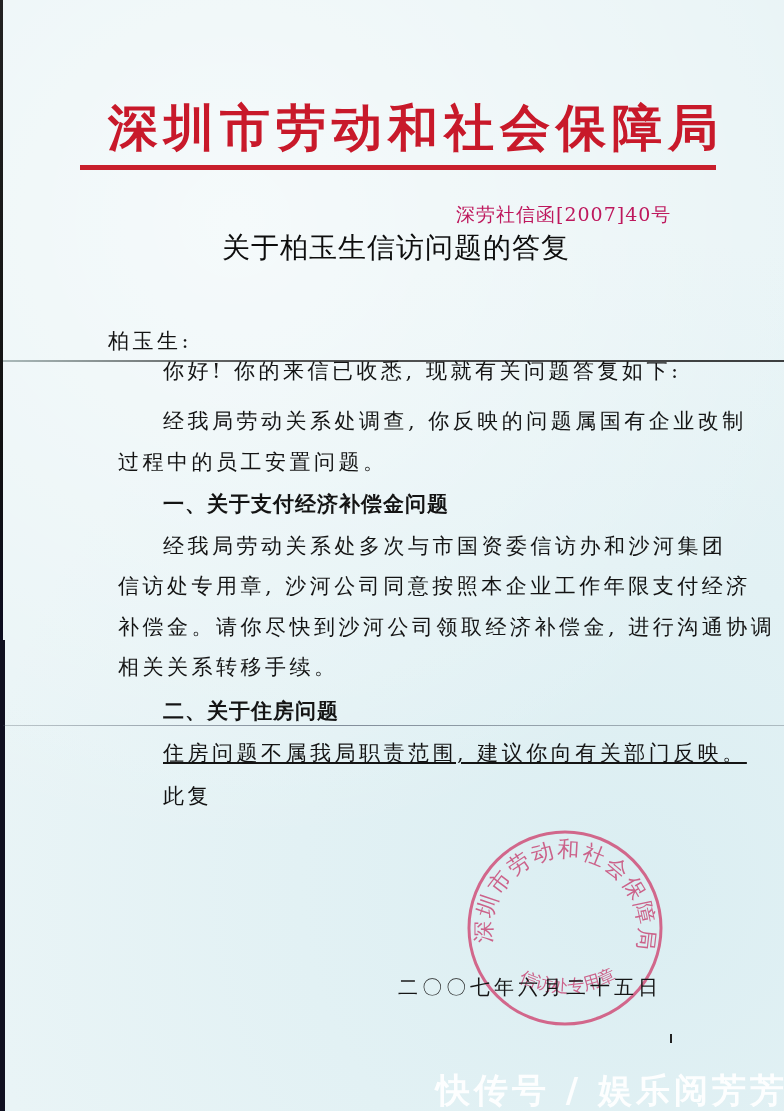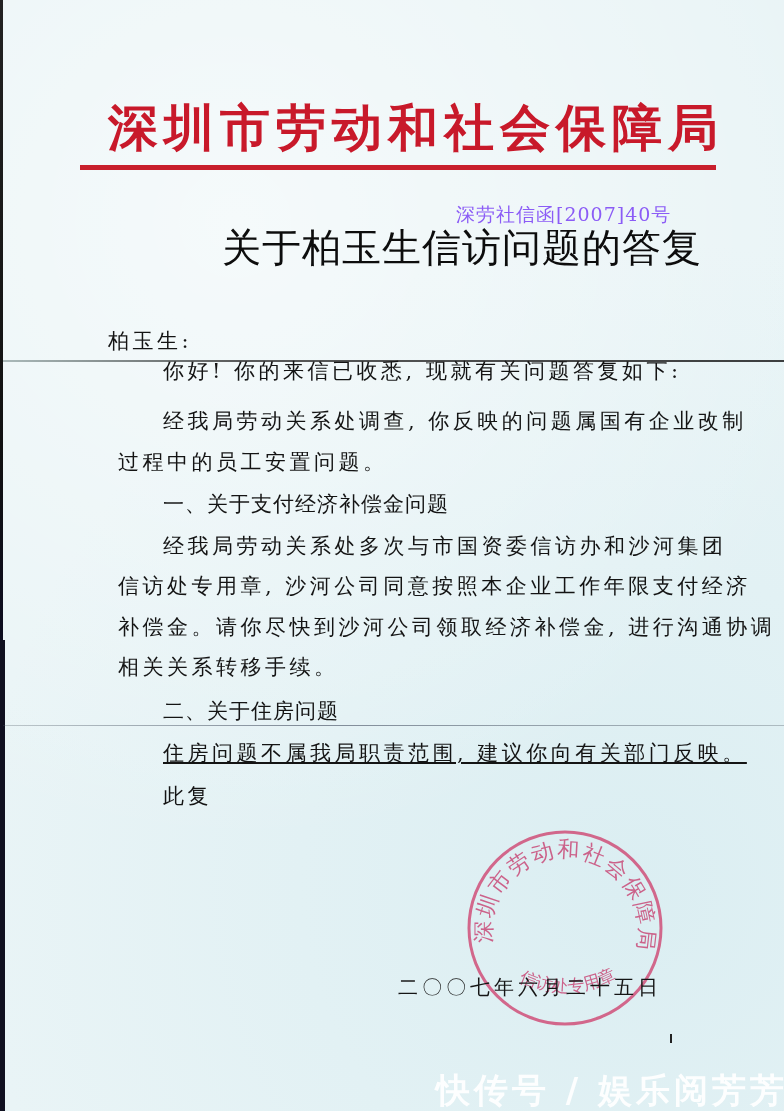--- a/index.html
+++ b/index.html
@@ -30,29 +30,29 @@
 
   .org-title {
     left: 108px; top: 96px; font-size: 50px; line-height: 64px;
     color: #c8192a; font-weight: bold; letter-spacing: 6px;
     font-family: "DejaVu Serif", "Liberation Serif", serif;
   }
   .red-rule {
     position: absolute; left: 80px; top: 165px; width: 636px; height: 5px; background: #c81f2c;
   }
   .doc-number {
-    left: 456px; top: 200px; font-size: 19px; line-height: 28px; letter-spacing: 1px; color: #8b5cf6;
+    left: 456px; top: 200px; font-size: 19px; line-height: 28px; letter-spacing: 1px; color: #be185d;
   }
   .doc-title {
-    left: 222px; top: 228px; font-size: 39px; line-height: 40px; letter-spacing: 1px; color: #0d0d0d;
+    left: 222px; top: 228px; font-size: 28px; line-height: 40px; letter-spacing: 1px; color: #0d0d0d;
   }
   .body-text {
     font-size: 21px; line-height: 30px; color: #141414; letter-spacing: 3.5px;
   }
-  .heading-text { font-weight: normal; letter-spacing: 1px; }
+  .heading-text { font-weight: bold; letter-spacing: 1px; }
   .date-text { font-size: 20px; letter-spacing: 4px; color: #151515; z-index: 3; margin-top: 20px; }
 
   .stamp {
     position: absolute; left: 465px; top: 828px; width: 200px; height: 200px;
     z-index: 2; opacity: .85;
   }
   .watermark {
     left: 436px; top: 1068px; font-size: 34px; line-height: 44px; font-weight: bold;
     color: rgba(255,255,255,0.92); letter-spacing: 4px;
     font-family: "DejaVu Sans", "Liberation Sans", sans-serif;

